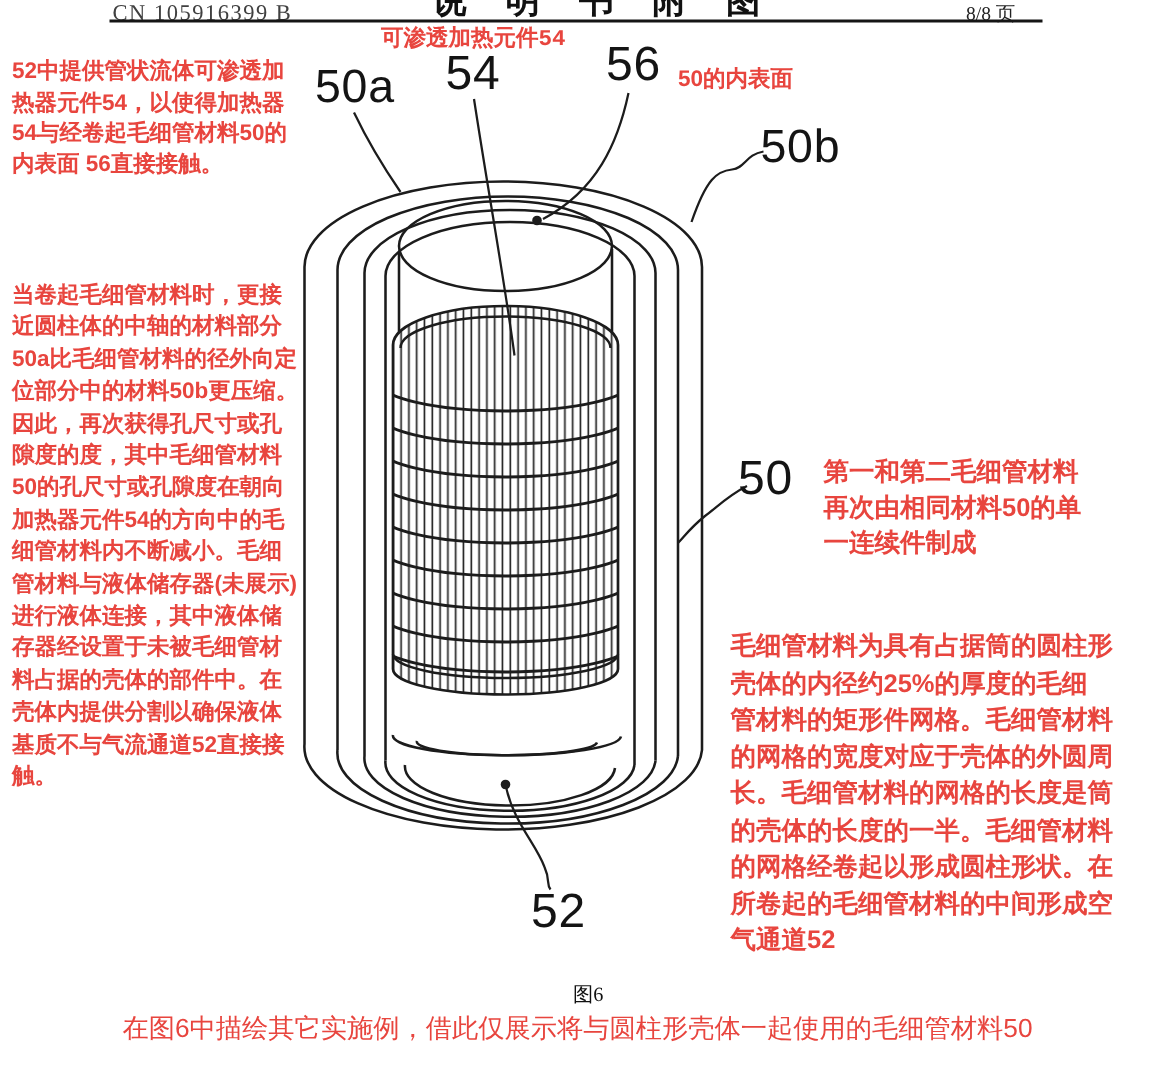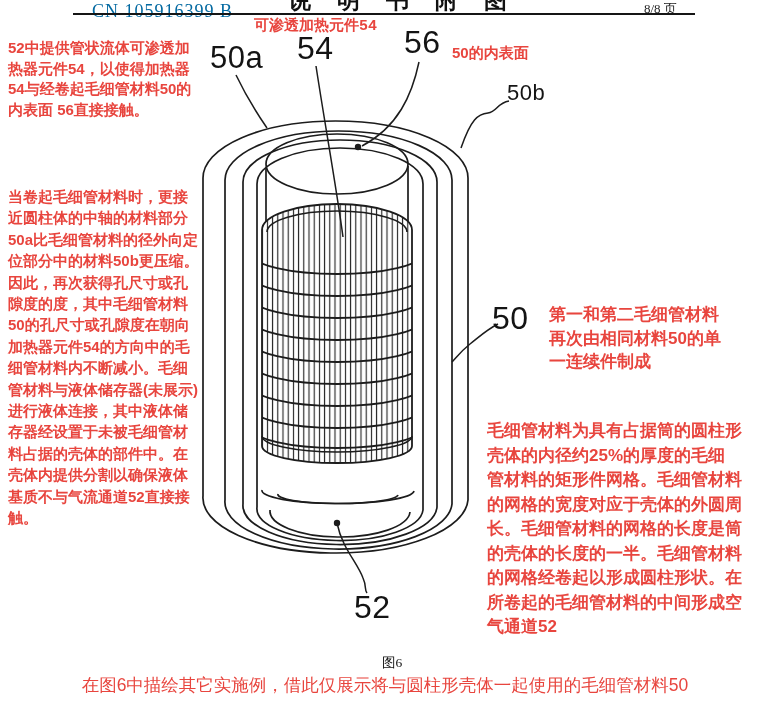--- a/index.html
+++ b/index.html
@@ -6,21 +6,21 @@
   .page {
     position:relative; width:770px; height:720px; background:#ffffff;
     overflow:hidden; font-family:"Liberation Sans", sans-serif;
   }
   .serif { font-family:"Liberation Serif", serif; }
   .red {
     position:absolute; color:#e8453e; font-weight:bold;
     white-space:pre-line; line-height:21.4px; font-size:15px;
   }
   .hdr-rule { position:absolute; left:73px; top:13px; width:622px; height:2.4px; background:#151515; }
-  .patent-no { position:absolute; left:92px; top:1px; font-size:18px; color:#0369a1; letter-spacing:1px; }
+  .patent-no { position:absolute; left:75px; top:1px; font-size:15px; color:#404040; letter-spacing:1px; }
   .doc-title { position:absolute; left:288px; top:-15px; font-size:23px; color:#111; letter-spacing:26px; font-weight:bold; }
   .page-no  { position:absolute; left:644px; top:0px; font-size:13px; color:#222; }
   .reflabel { position:absolute; color:#141414; font-weight:normal; letter-spacing:0.5px; }
   .caption  { position:absolute; left:382px; top:654px; font-size:13.5px; color:#111; }
   .bottom-note {
     position:absolute; left:0; top:673px; width:770px; text-align:center;
     color:#e8453e; font-weight:normal; font-size:17.5px;
   }
   svg.diagram { position:absolute; left:0; top:0; width:770px; height:720px; }
 </style>
@@ -101,21 +101,21 @@
       <path d="M498,324 C486,330 478,338 470,344 C460,352 456,358 452,362"></path>
       <path d="M337,523 C342,548 357,562 363,578 C367,587 364,589 367,593"></path>
       <circle cx="358" cy="147" r="3.2" fill="#1c1c1c" stroke="none"></circle>
       <circle cx="337" cy="523" r="3.2" fill="#1c1c1c" stroke="none"></circle>
     </g>
   </svg>
 
   <span class="reflabel" style="left:210px; top:40px; font-size:31px;">50a</span>
   <span class="reflabel" style="left:297px; top:30px; font-size:32px;">54</span>
   <span class="reflabel" style="left:404px; top:24px; font-size:32px;">56</span>
-  <span class="reflabel" style="left:507px; top:80px; font-size:22px;">50b</span>
+  <span class="reflabel" style="left:507px; top:80px; font-size:31px;">50b</span>
   <span class="reflabel" style="left:492px; top:300px; font-size:32px;">50</span>
   <span class="reflabel" style="left:354px; top:589px; font-size:32px;">52</span>
 
   <div class="red" style="left:8px; top:38px; width:200px; line-height:20.6px;">52中提供管状流体可渗透加
 热器元件54，以使得加热器
 54与经卷起毛细管材料50的
 内表面 56直接接触。</div>
 
   <div class="red" style="left:254px; top:16px;font-family:Liberation Mono, monospace;">可渗透加热元件54</div>
 

